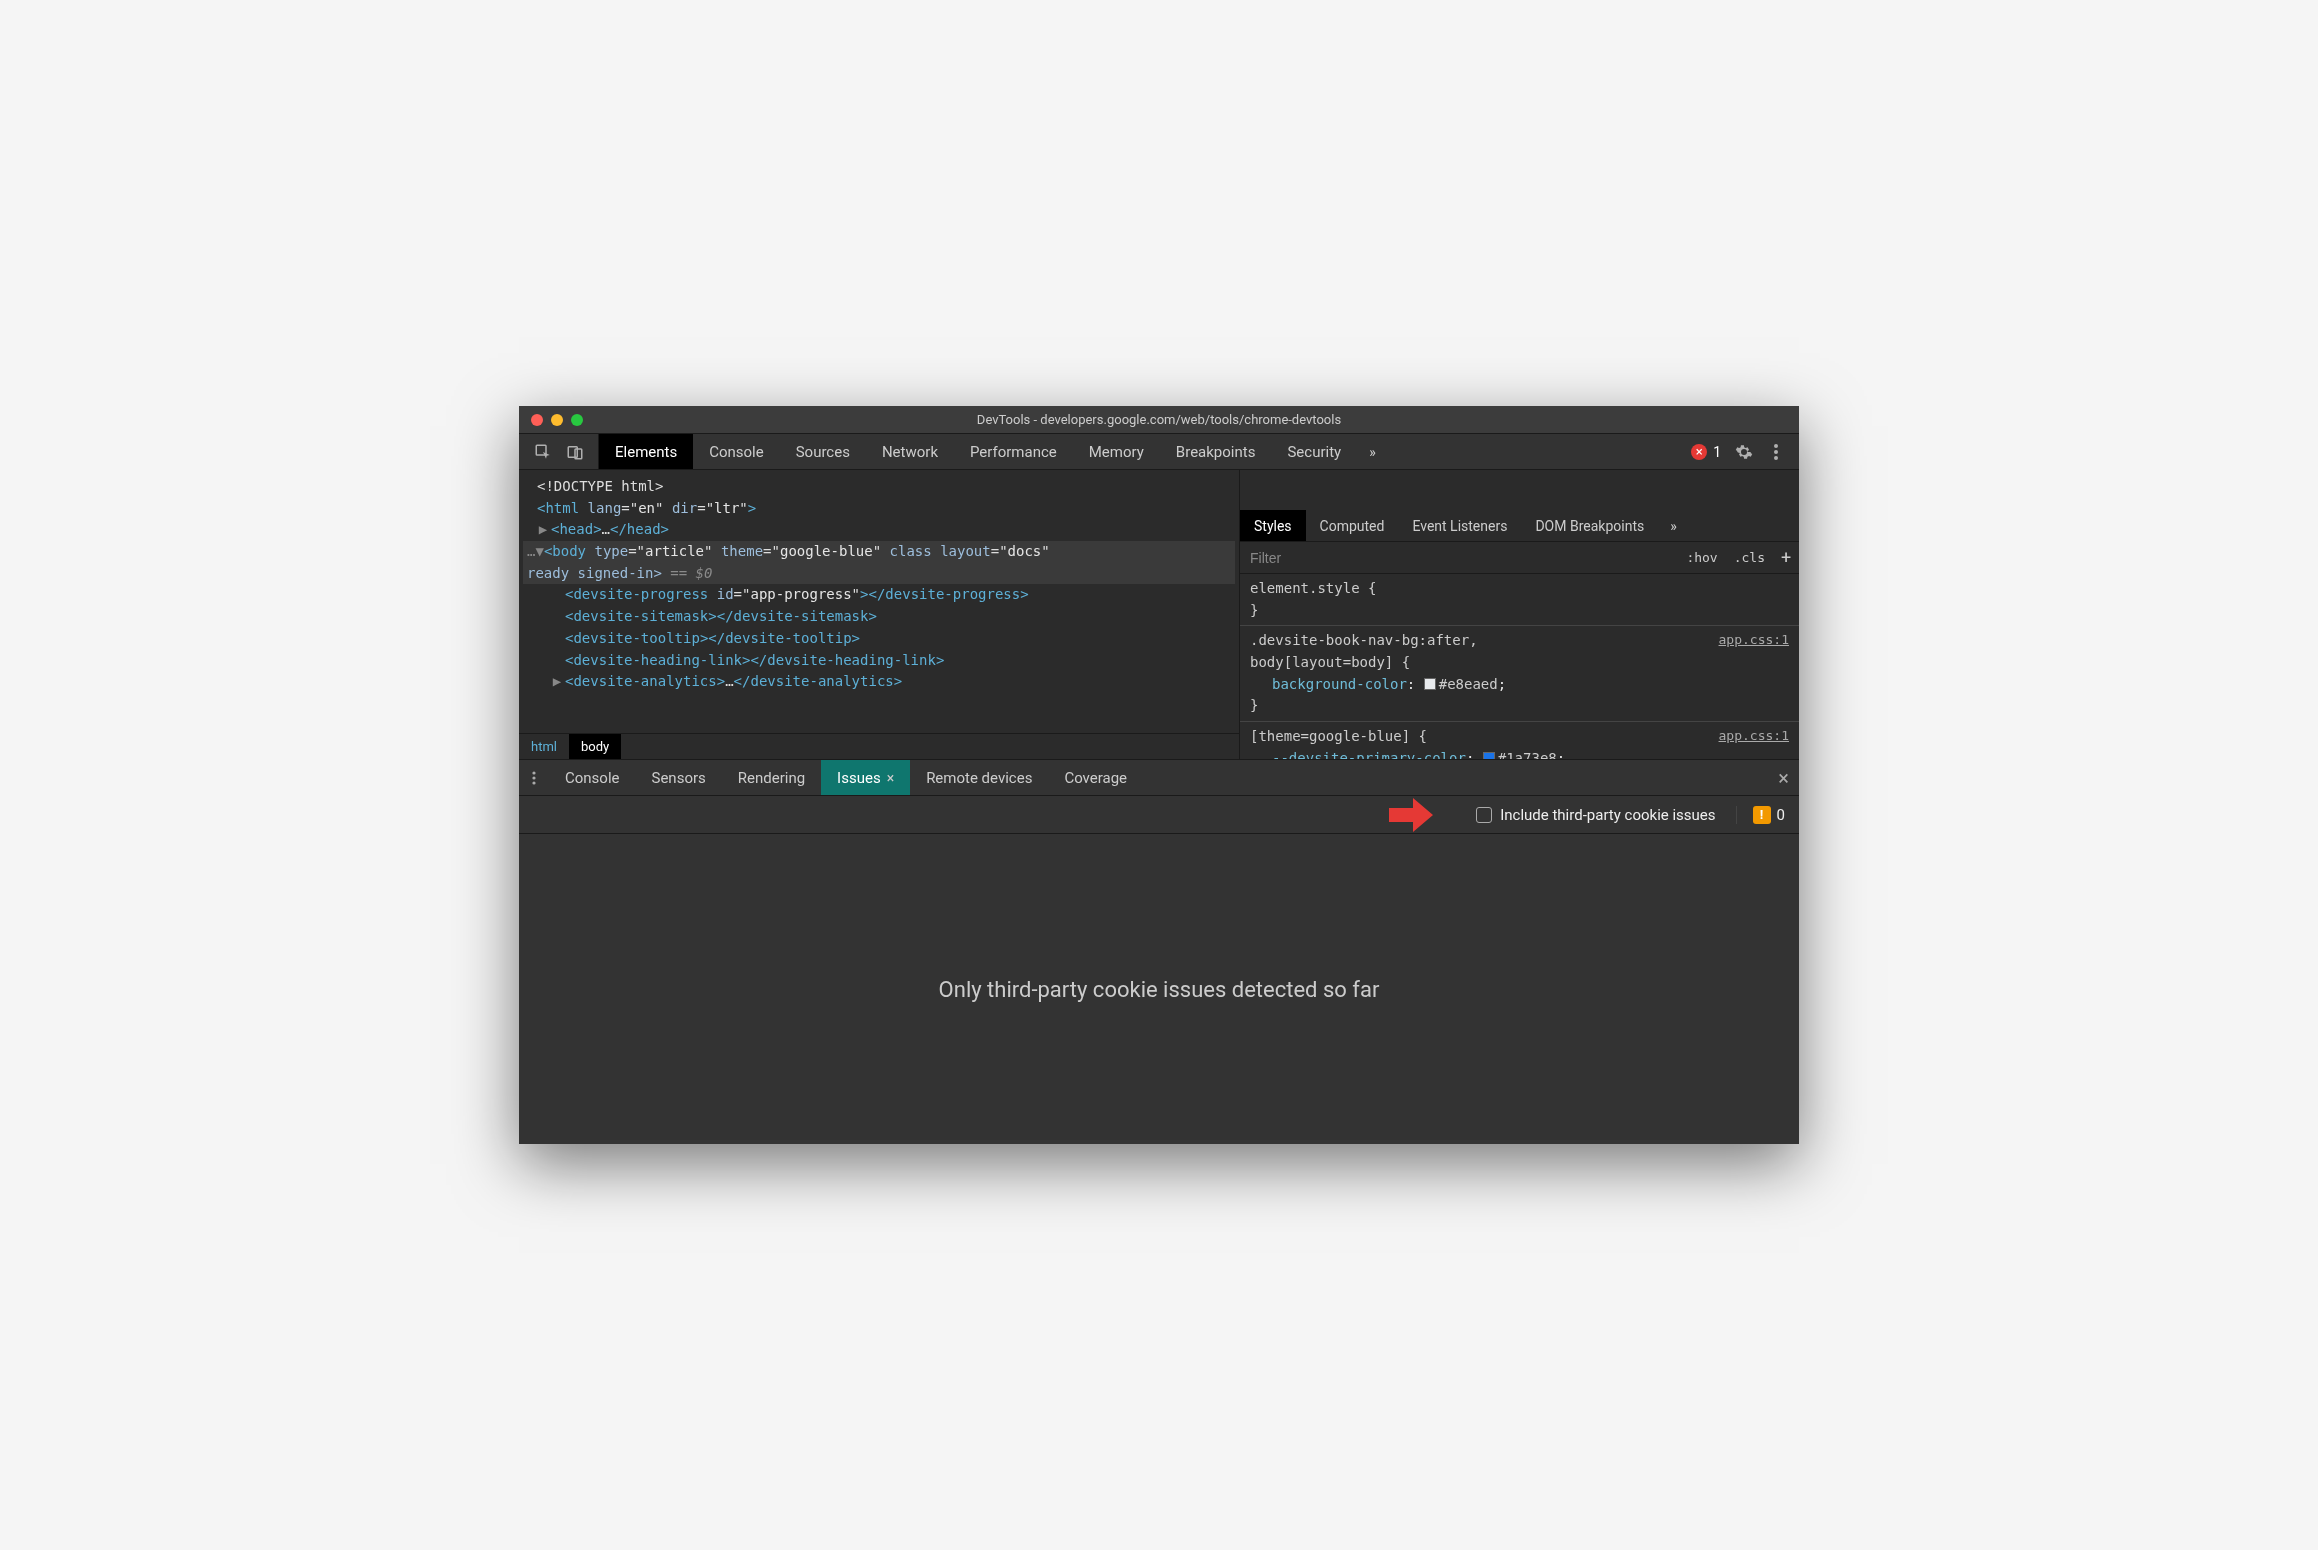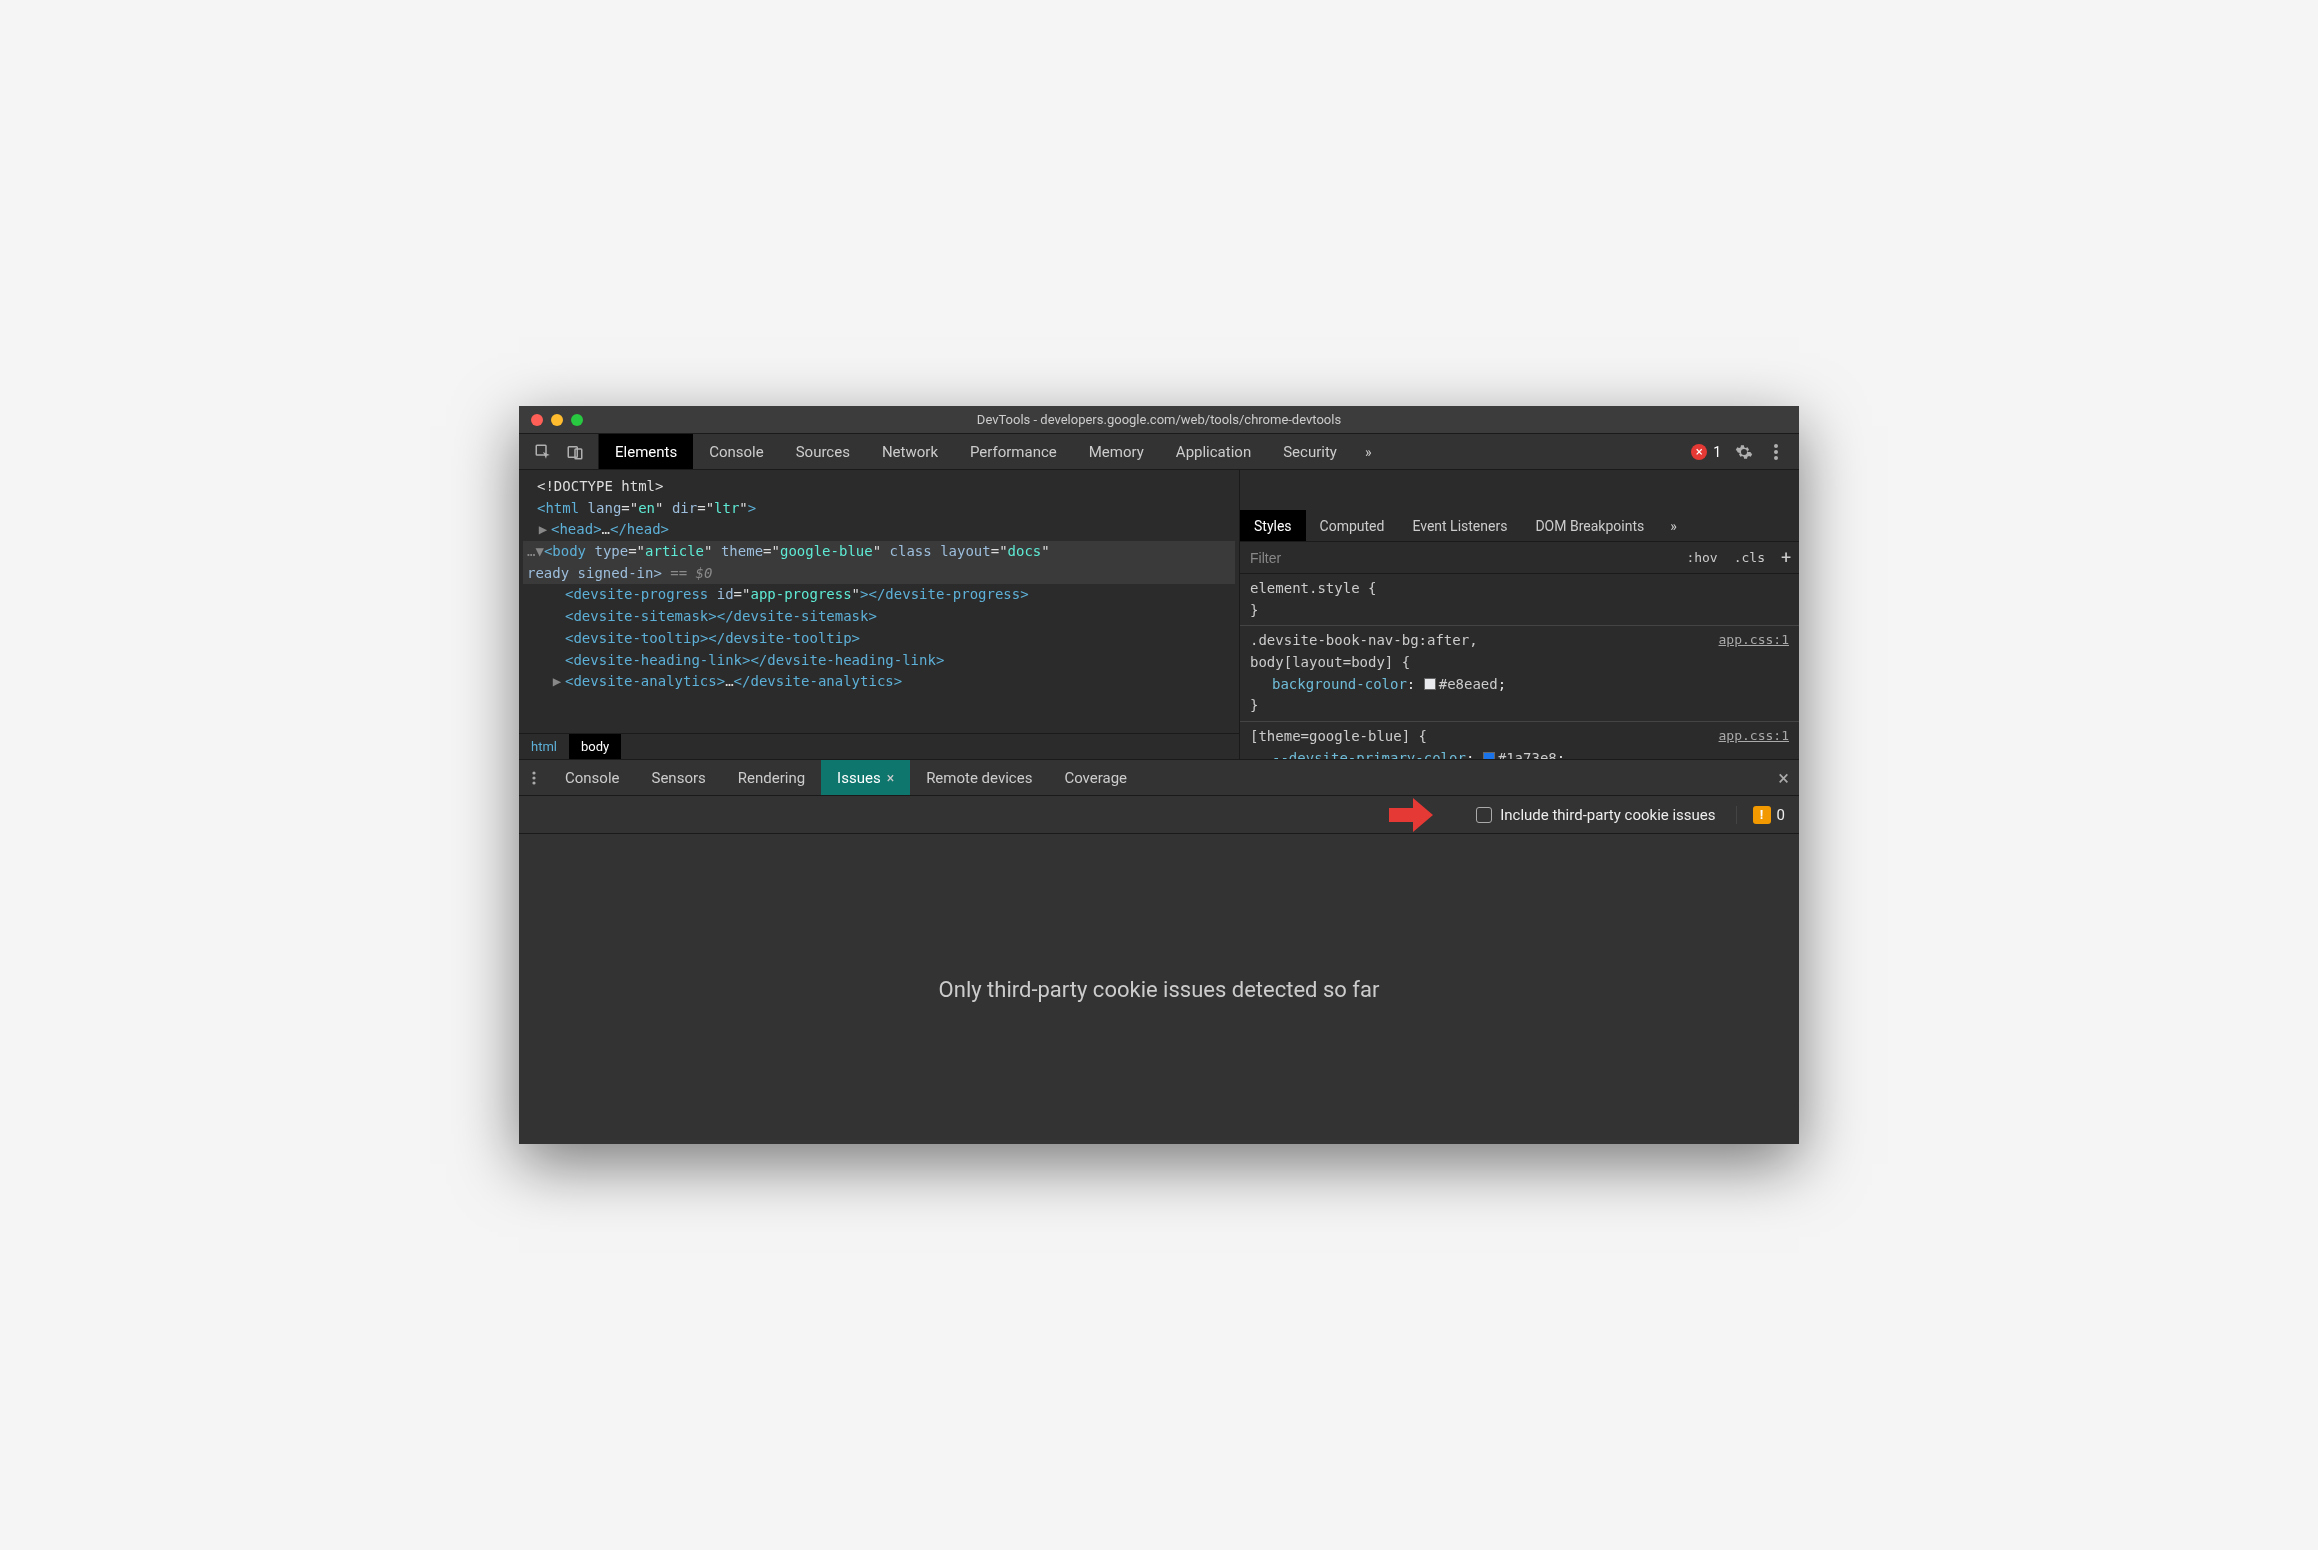--- a/index.html
+++ b/index.html
@@ -115,21 +115,21 @@
   white-space: nowrap;
 }
 .code-line { padding: 0 6px 0 14px; }
 .code-line.sel { background: #3a3a3a; padding-left: 4px; }
 .ln-pad1 { padding-left: 28px; }
 .ln-pad2 { padding-left: 42px; }
 .gutter { color: #777; margin-right: 2px; display: inline-block; width: 12px; text-align: center; }
 .tri { color: #888; }
 .c-tag { color: #5db0d7; }
 .c-attr { color: #9dbedc; }
-.c-val { color: #5eead4; }
+.c-val { color: #e5e5e5; }
 .c-plain { color: #ddd; }
 .c-dim { color: #8a8a8a; font-style: italic; }
 .c-dots { color: #888; }
 .breadcrumb {
   height: 26px;
   background: #2b2b2b;
   border-top: 1px solid #1a1a1a;
   display: flex;
   align-items: stretch;
   font-size: 13px;
@@ -314,21 +314,21 @@
           </svg>
       </div>
     </div>
     <div class="main-tabs">
       <div class="main-tab active">Elements</div>
       <div class="main-tab">Console</div>
       <div class="main-tab">Sources</div>
       <div class="main-tab">Network</div>
       <div class="main-tab">Performance</div>
       <div class="main-tab">Memory</div>
-      <div class="main-tab">Application</div>
+      <div class="main-tab">Breakpoints</div>
       <div class="main-tab">Security</div>
       <div class="more-chevron">»</div>
     </div>
     <div class="toolbar-right">
       <div class="error-badge">
         <div class="error-circle"></div>
         <span>1</span>
       </div>
       <div class="icon-btn">
         <svg width="18" height="18" viewBox="0 0 24 24" fill="currentColor">

